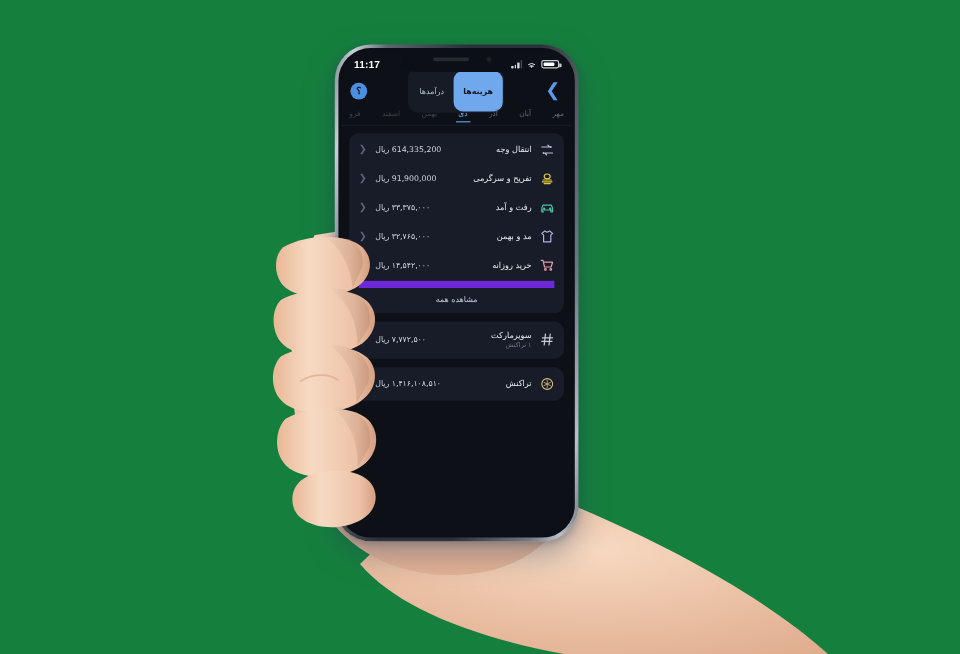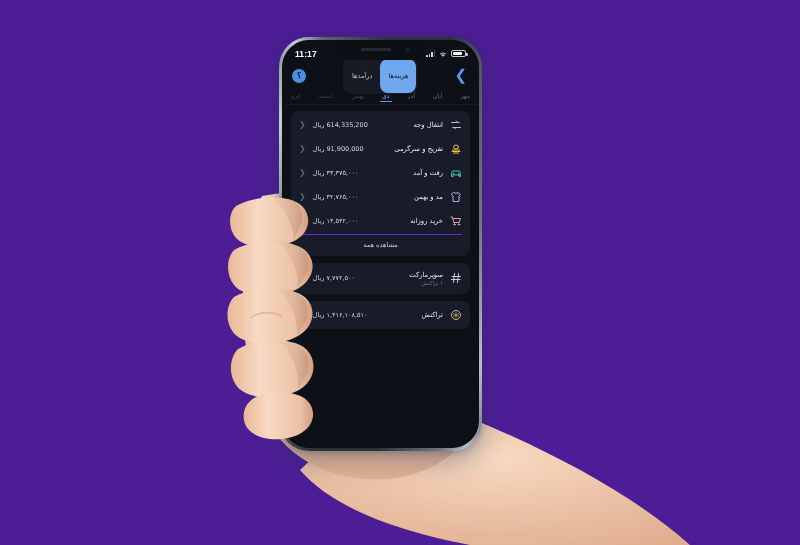--- a/index.html
+++ b/index.html
@@ -5,21 +5,21 @@
   * { box-sizing: border-box; margin: 0; padding: 0; }
   html, body {
     width: 800px; height: 545px;
     overflow: hidden;
     background: #d2e1f7;
     font-family: "DejaVu Sans", "Liberation Sans", sans-serif;
   }
   #stage {
     position: relative;
     width: 800px; height: 545px;
-    background: #4c1d95;
+    background: #15803d;
     overflow: hidden;
   }
 
   
   .hand-layer { position:absolute; inset:0; }
   .hand-layer svg { position:absolute; left:0; top:0; }
 
   
   #phone {
     position: absolute;
@@ -112,21 +112,21 @@
     order: 3;
   }
   .seg {
     display: flex; background: #161b26; border-radius: 9px; padding: 1.5px;
     order: 2;
   }
   .seg > div {
     font-size: 6.6px; padding: 13px 8px; border-radius: 8px;
     color: #b8c0cc; white-space: nowrap; text-align: center;
   }
-  .seg > div.active { background: #6fa8ec; color: #10151f; font-weight: normal; }
+  .seg > div.active { background: #6fa8ec; color: #10151f; font-weight: bold; }
   .nav-chevron {
     color: #5b9aee; font-size: 15px; line-height: 1;
     font-family:"DejaVu Sans",sans-serif;
     order: 1;
     padding-right: 2px;
   }
 
   
   #months {
     display: flex; align-items: center; justify-content: space-between;
@@ -174,21 +174,21 @@
   .row .spacer { flex: 1 1 auto; }
   .row .amt {
     font-size: 6.5px; color: #cfd6e0; white-space: nowrap;
     direction: rtl;
   }
   .row .chev {
     color: #5a6473; font-size: 8px; line-height: 1; margin-right: 1px;
     font-family: "DejaVu Sans", sans-serif;
   }
   .seeall {
-    border-top: 1px solid #6d28d9;
+    border-top: 6px solid #6d28d9;
     margin: 1px 8px 0 8px;
     padding: 6px 0 5px 0;
     text-align: center;
     font-size: 6.6px;
     color: #c6cedb;
   }
   .card-title {
     font-size: 6.6px; color: #e6eaf1;
     padding: 7px 9px 1px 9px;
   }

